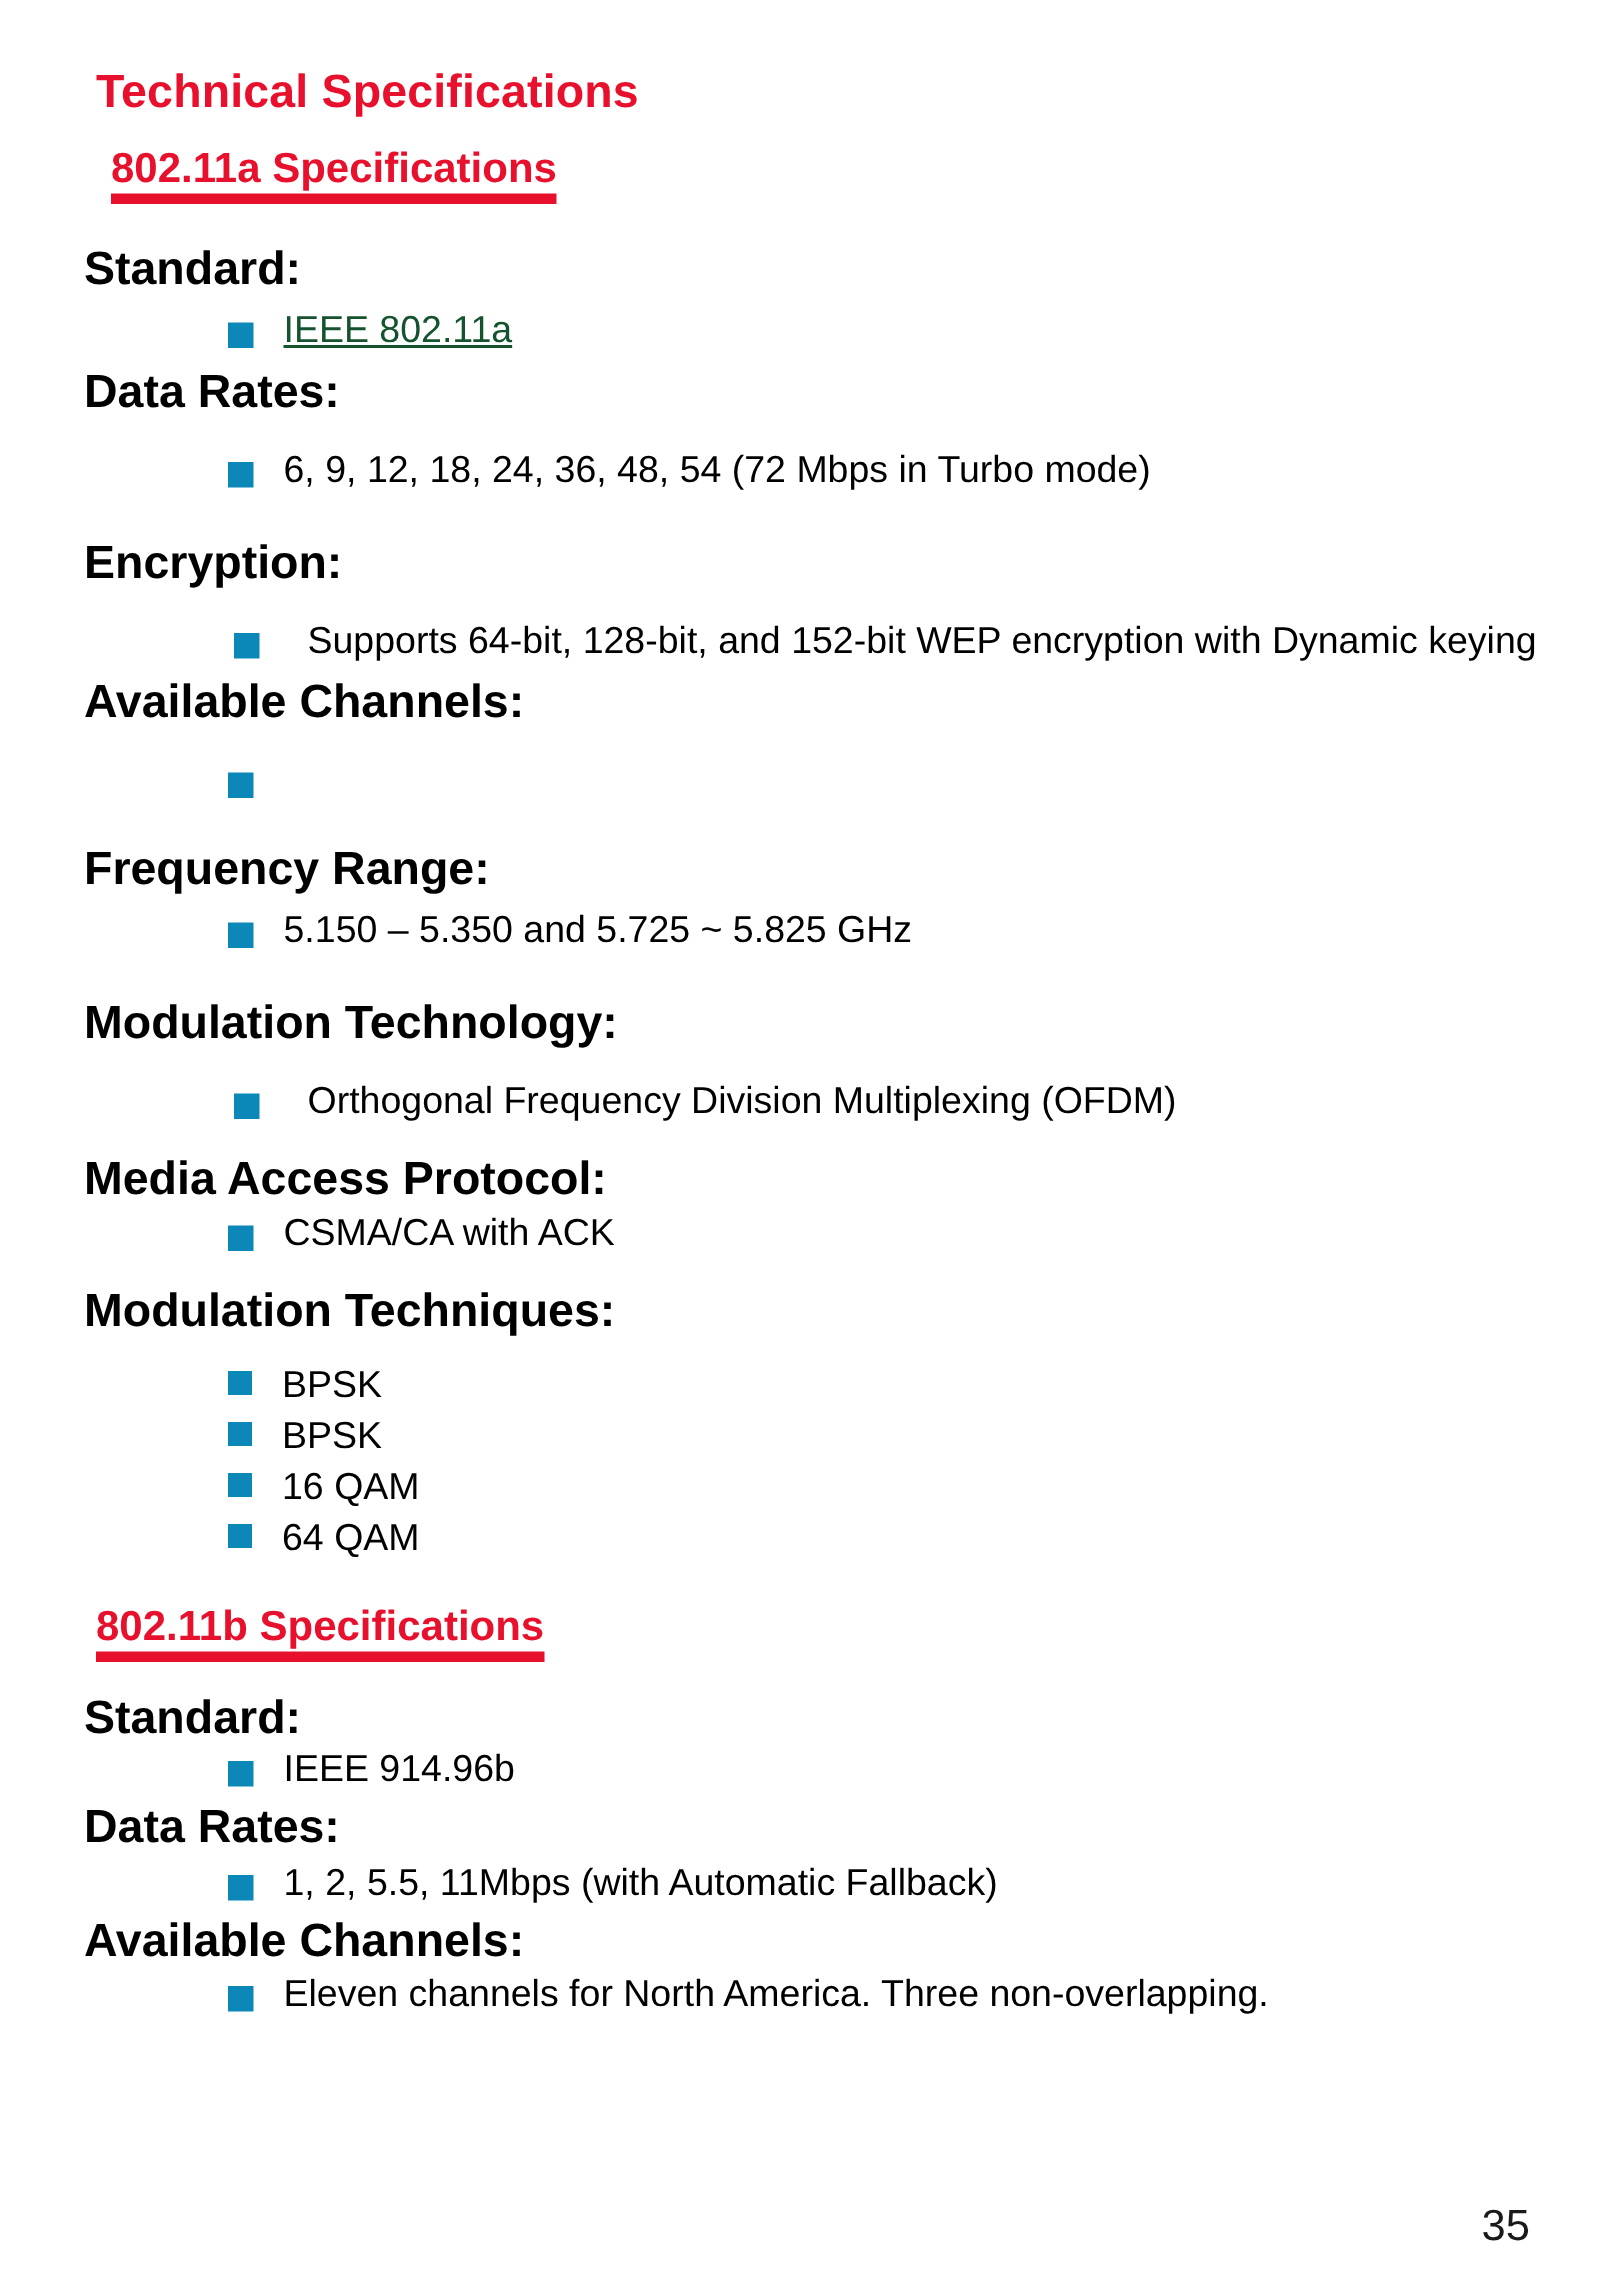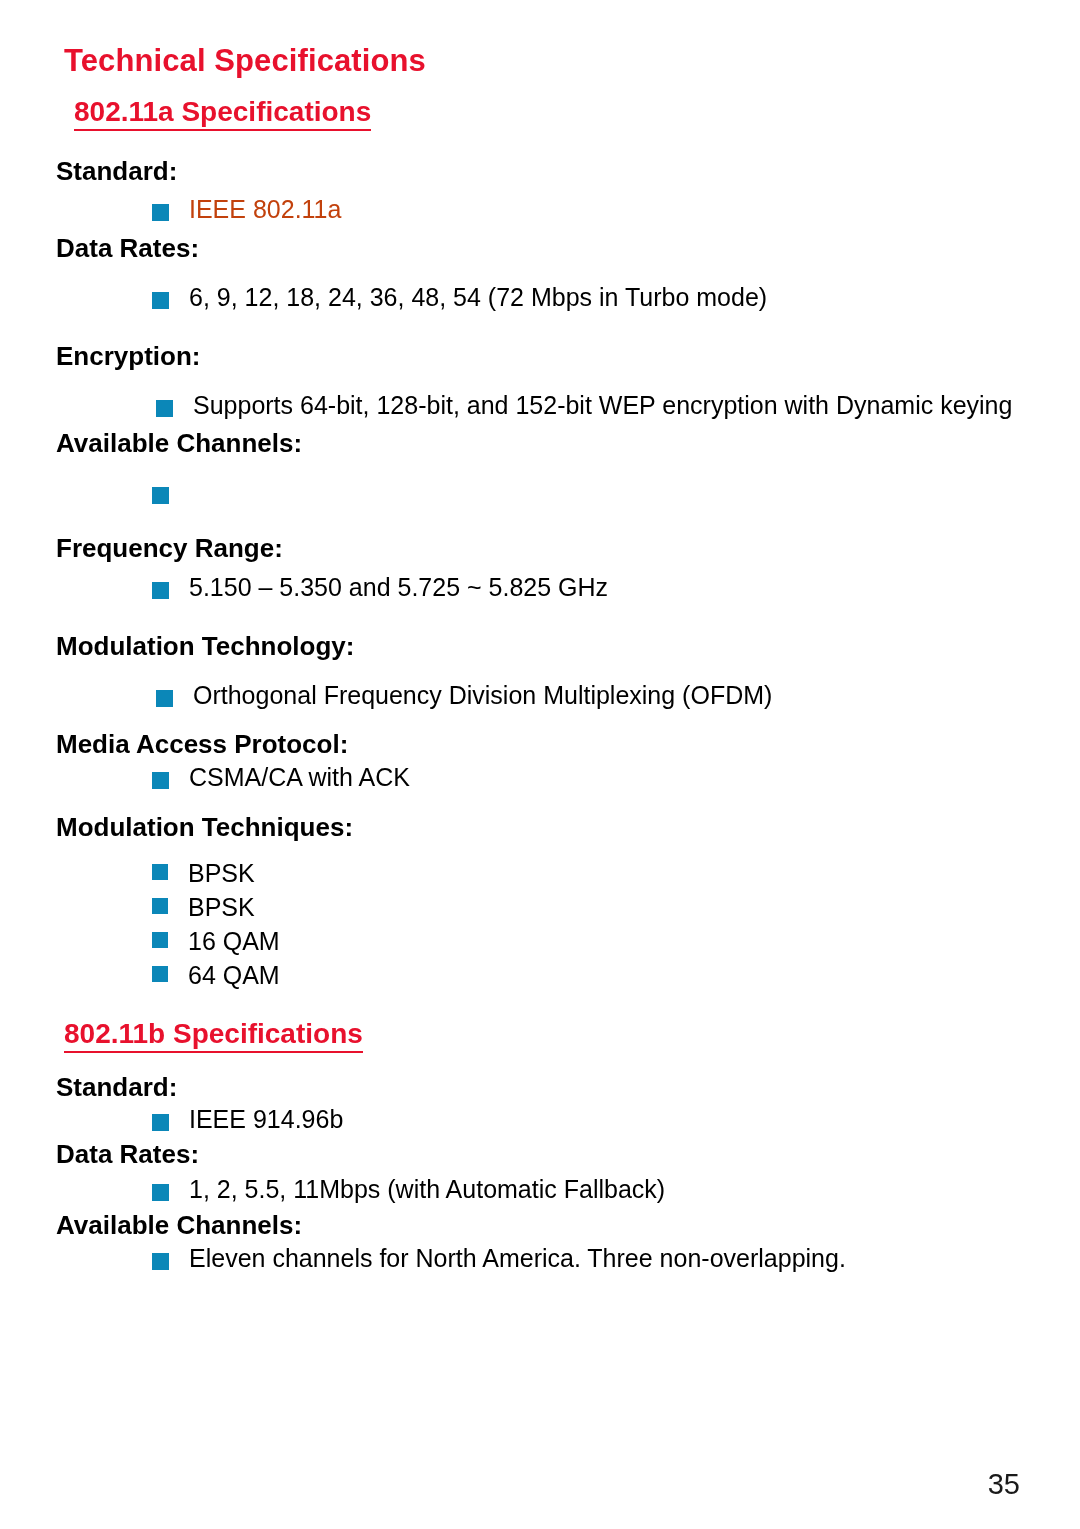--- a/index.html
+++ b/index.html
@@ -34,42 +34,42 @@
     margin: 0 0 18px 8px;
     line-height: 1.1;
   }
   .section-title {
     color: #e8112d;
     font-size: 28px;
     font-weight: bold;
     margin: 0 0 14px 18px;
     line-height: 1.15;
     display: inline-block;
-    border-bottom: 2px solid #701a75;
+    border-bottom: 7px solid #701a75;
     padding-bottom: 1px;
   }
   .section-title-wrap { margin-bottom: 12px; }
 
   
   .spec-label {
-    font-size: 26px;
+    font-size: 31px;
     font-weight: bold;
     line-height: 1.12;
     margin: 0;
     padding: 0;
     white-space: nowrap;
   }
   .bullet-row {
     display: flex;
     align-items: flex-start;
     margin: 0;
     padding: 0;
   }
   .bullet-row.indent-1 { padding-left: 96px; }
-  .bullet-row.indent-2 { padding-left: 100px; }
+  .bullet-row.indent-2 { padding-left: 100px; gap: 12px; }
 
   .sq {
     flex: 0 0 auto;
     width: 17px;
     height: 17px;
     background: #0b87b8;
     margin-top: 9px;
     margin-right: 20px;
   }
   .sq.small {
@@ -128,21 +128,21 @@
 
   <div class="section-title-wrap">
     <h2 class="section-title" style="color: rgb(232, 17, 45); border-bottom-color: rgb(232, 17, 45);">802.11a Specifications</h2>
   </div>
 
   <div class="blk">
     <p class="spec-label" style="color: rgb(0, 0, 0);">Standard:</p>
     <div class="gap-sm"></div>
     <div class="bullet-row indent-1">
       <span class="sq" style="background: rgb(11, 135, 184);"></span>
-      <span class="bullet-text" style="color: #c2410c;">IEEE 802.11a</span>
+      <span class="bullet-text" style="color: #14532d; text-decoration: underline;">IEEE 802.11a</span>
     </div>
   </div>
   <div class="gap-sm"></div>
 
   <div class="blk">
     <p class="spec-label" style="color: rgb(0, 0, 0);">Data Rates:</p>
     <div class="gap-md"></div>
     <div class="bullet-row indent-1">
       <span class="sq" style="background: rgb(11, 135, 184);"></span>
       <span class="bullet-text" style="color: rgb(0, 0, 0);">6, 9, 12, 18, 24, 36, 48, 54 (72 Mbps in Turbo mode)</span>

